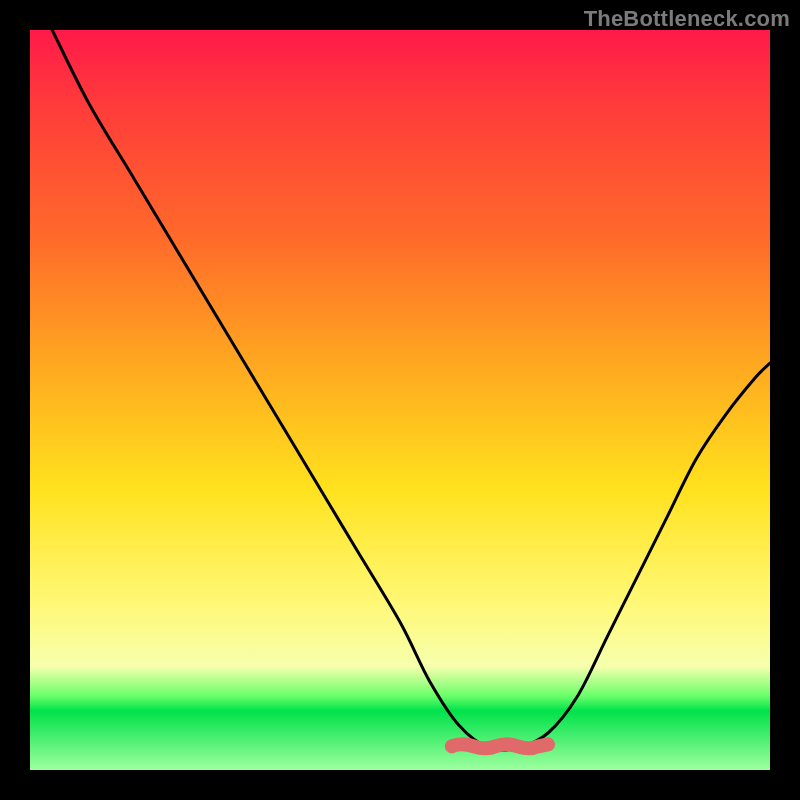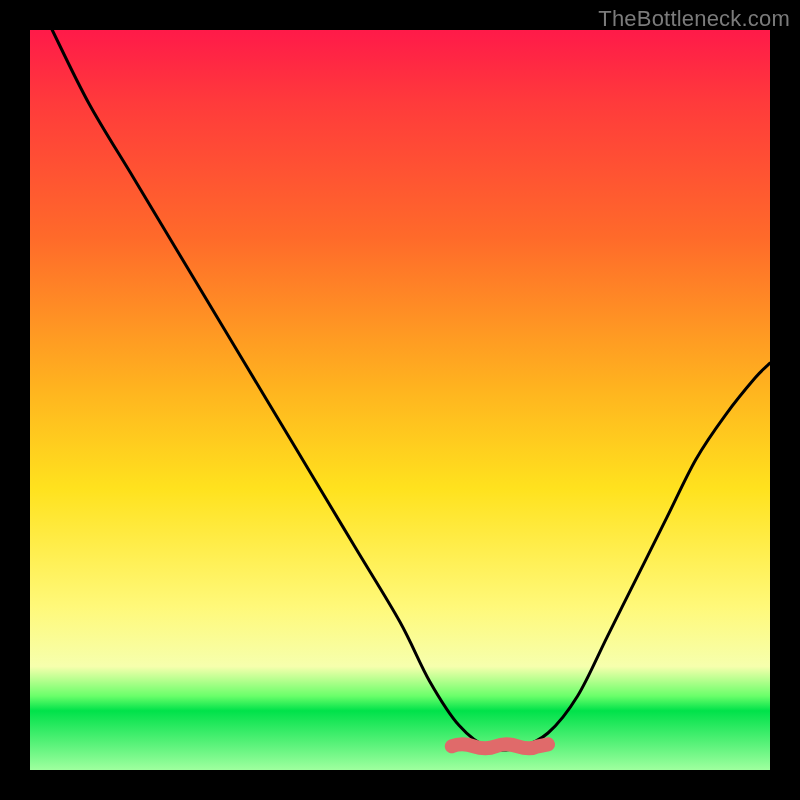--- a/index.html
+++ b/index.html
@@ -36,21 +36,21 @@
       #6aff6a 90%,
       #00e24a 92%,
       #9fff9f 100%
     );
   }
   .watermark {
     position: absolute;
     top: 6px;
     right: 10px;
     font-size: 22px;
-    font-weight: 400;
+    font-weight: 700;
     color: #7b7b7b;
     letter-spacing: 0.2px;
     user-select: none;
   }
   svg.curve {
     position: absolute;
     left: 0;
     top: 0;
     width: 740px;
     height: 740px;

